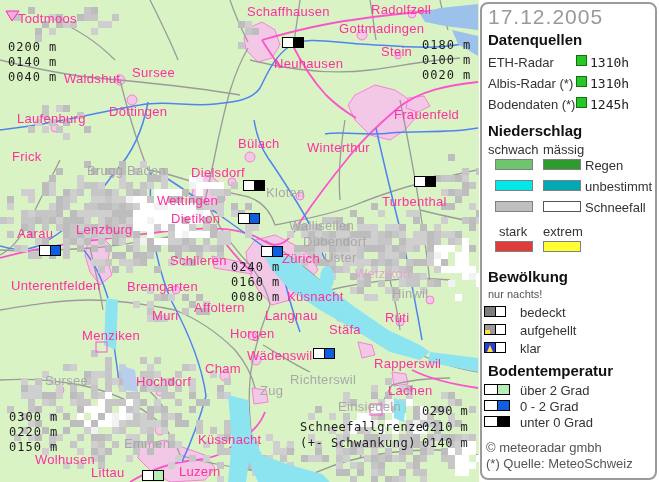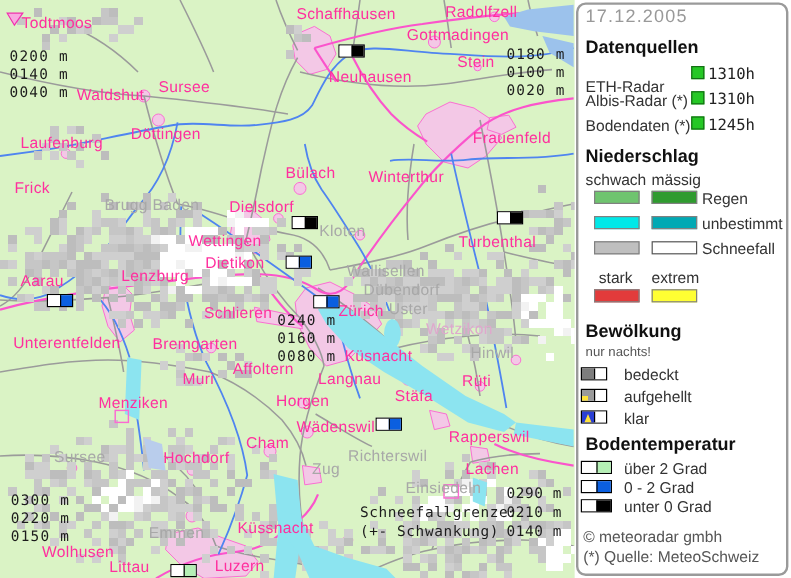--- a/index.html
+++ b/index.html
@@ -19,21 +19,21 @@
   .station .lc{flex:1;}
   .station .rc{flex:1;border-left:1px solid #000;}
   #snowline{position:absolute;left:300px;top:403px;font-family:"DejaVu Sans Mono","Liberation Mono",monospace;
             font-size:12px;color:var(--htext,#1c1c1c);line-height:16px;letter-spacing:.5px;}
   #snowline .row{white-space:nowrap;height:16px;}
   #snowline .lb{display:inline-block;width:122px;}
   
   #panel{position:absolute;left:479px;top:0;width:180px;height:482px;background:#fff;box-sizing:border-box;}
   #panel .frame{position:absolute;left:1px;top:2px;right:2px;bottom:2px;border:2px solid #9a9a9a;border-radius:8px;}
   .p-abs{position:absolute;white-space:nowrap;}
-  .p-date{left:9px;top:5px;font-size:15px;color:#999;letter-spacing:1px;}
+  .p-date{left:9px;top:5px;font-size:21px;color:#999;letter-spacing:1px;}
   .p-title{font-size:15px;font-weight:bold;color:#111;}
   .p-row-label{font-size:13px;color:#333;}
   .p-time{font-size:13px;color:#222;font-family:"DejaVu Sans Mono","Liberation Mono",monospace;}
   .gsq{position:absolute;width:11px;height:11px;border:1px solid #156e15;box-sizing:border-box;}
   .sw{position:absolute;width:38px;height:11px;border:1px solid #808080;box-sizing:border-box;}
   .cloud-ic,.soil-ic{position:absolute;height:11px;border:1px solid #000;display:flex;box-sizing:border-box;}
   .cloud-ic{width:22px;}
   .soil-ic{width:26px;}
   .cloud-ic .a{flex:1;position:relative;overflow:hidden;}
   .cloud-ic .b{flex:1;background:#fff;border-left:1px solid #000;}
@@ -1227,21 +1227,21 @@
         <span class="city pink" style="left: 17px; top: 112px;">Laufenburg</span>
         <span class="city pink" style="left: 12px; top: 150px;">Frick</span>
         <span class="city pink" style="left: 394px; top: 108px;">Frauenfeld</span>
         <span class="city pink" style="left: 238px; top: 137px;">Bülach</span>
         <span class="city pink" style="left: 307px; top: 141px;">Winterthur</span>
         <span class="city pink" style="left: 191px; top: 166px;">Dielsdorf</span>
         <span class="city pink" style="left: 382px; top: 195px;">Turbenthal</span>
         <span class="city pink" style="left: 157px; top: 194px;">Wettingen</span>
         <span class="city pink" style="left: 171px; top: 212px;">Dietikon</span>
         <span class="city pink" style="left: 17px; top: 227px;">Aarau</span>
-        <span class="city pink" style="left: 76px; top: 223px; margin-left: 25px;">Lenzburg</span>
+        <span class="city pink" style="left: 76px; top: 223px;">Lenzburg</span>
         <span class="city pink" style="left: 170px; top: 254px;">Schlieren</span>
         <span class="city pink" style="left: 282px; top: 252px;">Zürich</span>
         <span class="city pink" style="left: 11px; top: 279px;">Unterentfelden</span>
         <span class="city pink" style="left: 127px; top: 280px; text-align: right;">Bremgarten</span>
         <span class="city pink" style="left: 152px; top: 309px;">Muri</span>
         <span class="city pink" style="left: 194px; top: 301px;">Affoltern</span>
         <span class="city pink" style="left: 265px; top: 309px;">Langnau</span>
         <span class="city pink" style="left: 287px; top: 290px;">Küsnacht</span>
         <span class="city pink" style="left: 230px; top: 327px;">Horgen</span>
         <span class="city pink" style="left: 329px; top: 323px;">Stäfa</span>
@@ -1324,21 +1324,21 @@
       <div class="row"><span class="lb">(+- Schwankung)</span><span>0140 m</span></div>
     </div>
   </div>
 
   <div id="panel">
     <div class="frame"></div>
 
     <div class="p-abs p-date">17.12.2005</div>
 
     <div class="p-abs p-title" style="left:9px;top:31px;">Datenquellen</div>
-    <div class="p-abs p-row-label" style="left:9px;top:65px;">ETH-Radar</div>
+    <div class="p-abs p-row-label" style="left:9px;top:55px;">ETH-Radar</div>
     <div class="gsq" style="left: 97px; top: 55px; background-color: rgb(37, 200, 37);"></div>
     <div class="p-abs p-time" style="left:111px;top:55px;">1310h</div>
     <div class="p-abs p-row-label" style="left:9px;top:76px;">Albis-Radar (*)</div>
     <div class="gsq" style="left: 97px; top: 76px; background-color: rgb(37, 200, 37);"></div>
     <div class="p-abs p-time" style="left:111px;top:76px;">1310h</div>
     <div class="p-abs p-row-label" style="left:9px;top:97px;">Bodendaten (*)</div>
     <div class="gsq" style="left: 97px; top: 97px; background-color: rgb(37, 200, 37);"></div>
     <div class="p-abs p-time" style="left:111px;top:97px;">1245h</div>
 
     <div class="p-abs p-title" style="left:9px;top:122px;">Niederschlag</div>

